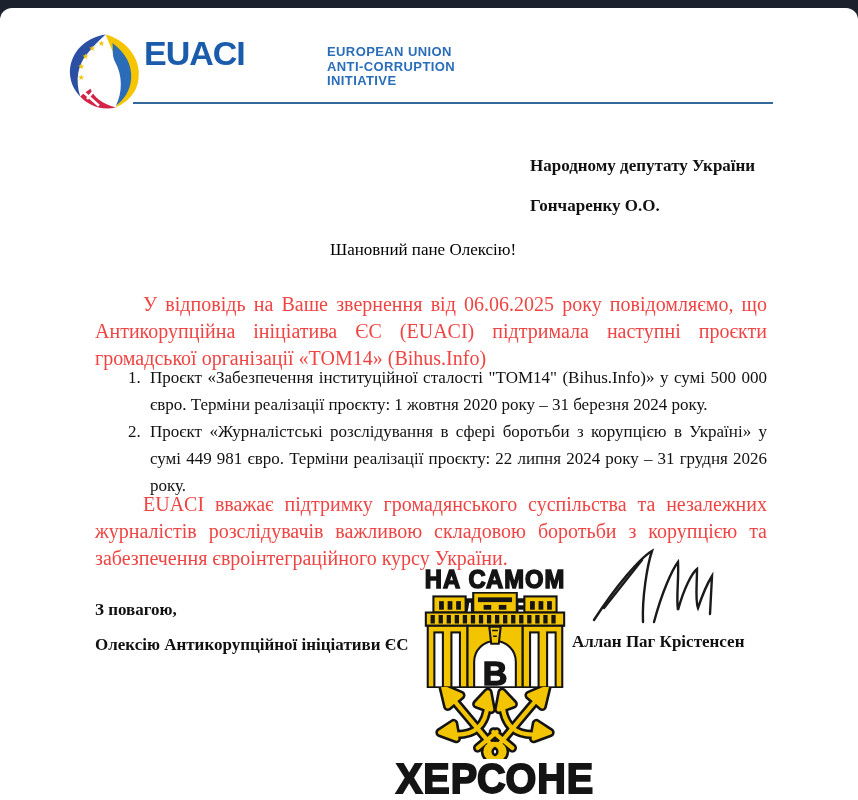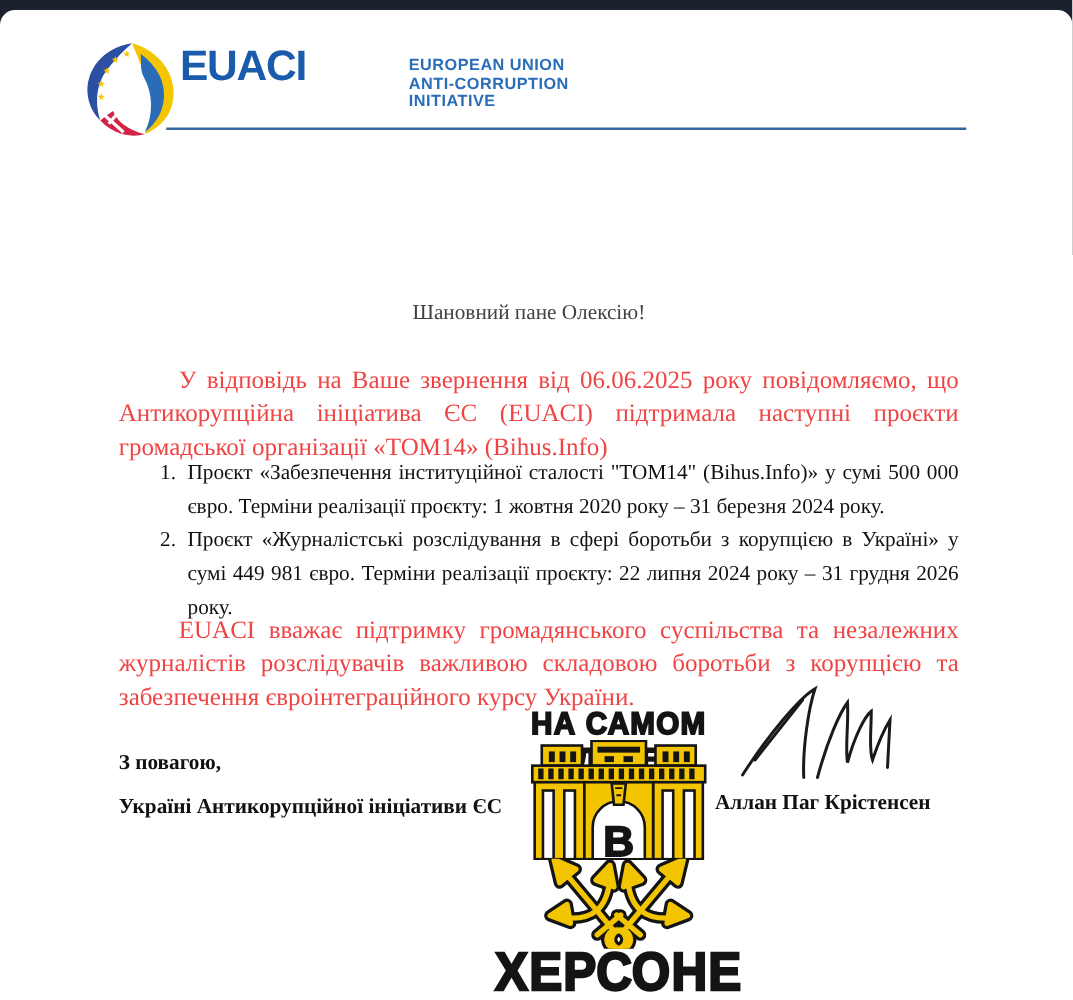--- a/index.html
+++ b/index.html
@@ -21,21 +21,21 @@
   }
   #tagline{
     position:absolute;left:327px;top:37px;
     font-family:"Liberation Sans", sans-serif;font-weight:700;
     font-size:13px;line-height:14.5px;letter-spacing:.4px;color:#2a6db8;
   }
   #hrule{position:absolute;left:133px;top:94px;width:640px;height:2px;background:#33689b;}
   
   .serif-bold{font-weight:700;font-size:17px;color:#111;}
   #recipient{position:absolute;left:530px;top:138px;line-height:40px;}
-  #salutation{position:absolute;left:330px;top:232px;font-size:17px;color:#404040;}
+  #salutation{position:absolute;left:330px;top:232px;font-size:17px;color:#000000;}
   .para{
     position:absolute;left:95px;width:672px;font-size:20px;line-height:27px;
     color:#ef4444;text-align:justify;text-indent:48px;margin:0;
   }
   #para1{top:283px;}
   #para2{top:483px;font-family:Liberation Serif, serif;}
   #project-list{position:absolute;left:95px;top:356px;width:672px;margin:0;padding:0;list-style:none;}
   #project-list li{
     position:relative;padding-left:55px;font-size:17px;line-height:27px;
     color:#111;text-align:justify;
@@ -87,40 +87,44 @@
       </g>
     </svg>
     <div id="wordmark">EUACI</div>
     <div id="tagline">
       <div>EUROPEAN UNION</div>
       <div>ANTI-CORRUPTION</div>
       <div>INITIATIVE</div>
     </div>
     <div id="hrule"></div>
 
+    <div id="recipient" class="serif-bold">
+      <div>Народному депутату України</div>
+      <div>Гончаренку О.О.</div>
+    </div>
 
     <div id="salutation">Шановний пане Олексію!</div>
 
     <p class="para" id="para1">У відповідь на Ваше звернення від 06.06.2025 року повідомляємо, що Антикорупційна ініціатива ЄС (EUACI) підтримала наступні проєкти громадської організації «ТОМ14» (Bihus.Info)</p>
 
     <ol id="project-list">
       <li>
         <span class="num">1.</span>
         <span>Проєкт «Забезпечення інституційної сталості "ТОМ14" (Bihus.Info)» у сумі 500 000 євро. Терміни реалізації проєкту: 1 жовтня 2020 року – 31 березня 2024 року.</span>
       </li>
       <li>
         <span class="num">2.</span>
         <span>Проєкт «Журналістські розслідування в сфері боротьби з корупцією в Україні» у сумі 449 981 євро. Терміни реалізації проєкту: 22 липня 2024 року – 31 грудня 2026 року.</span>
       </li>
     </ol>
 
     <p class="para" id="para2">EUACI вважає підтримку громадянського суспільства та незалежних журналістів розслідувачів важливою складовою боротьби з корупцією та забезпечення євроінтеграційного курсу України.</p>
 
     <div id="closing" class="serif-bold">З повагою,</div>
-    <div id="position-line" class="serif-bold">Україні Антикорупційної ініціативи ЄС</div>
+    <div id="position-line" class="serif-bold">Олексію Антикорупційної ініціативи ЄС</div>
 
     <svg id="sig-svg" viewBox="0 0 138 88" aria-hidden="true">
       <g fill="none" stroke="#1a1a1a" stroke-width="2.4" stroke-linecap="round">
         <path d="M4,72 C26,38 50,10 62,3 C57,18 52,50 53,74"></path>
         <path d="M14,60 C30,40 44,22 52,12"></path>
         <path d="M64,74 C72,44 82,22 88,14 C89,30 86,50 88,62 C94,40 102,25 107,21 C107,38 105,52 108,60 C112,48 117,36 122,28 L120,66"></path>
       </g>
     </svg>
     <div id="sender-name" class="serif-bold">Аллан Паг Крістенсен</div>
 

